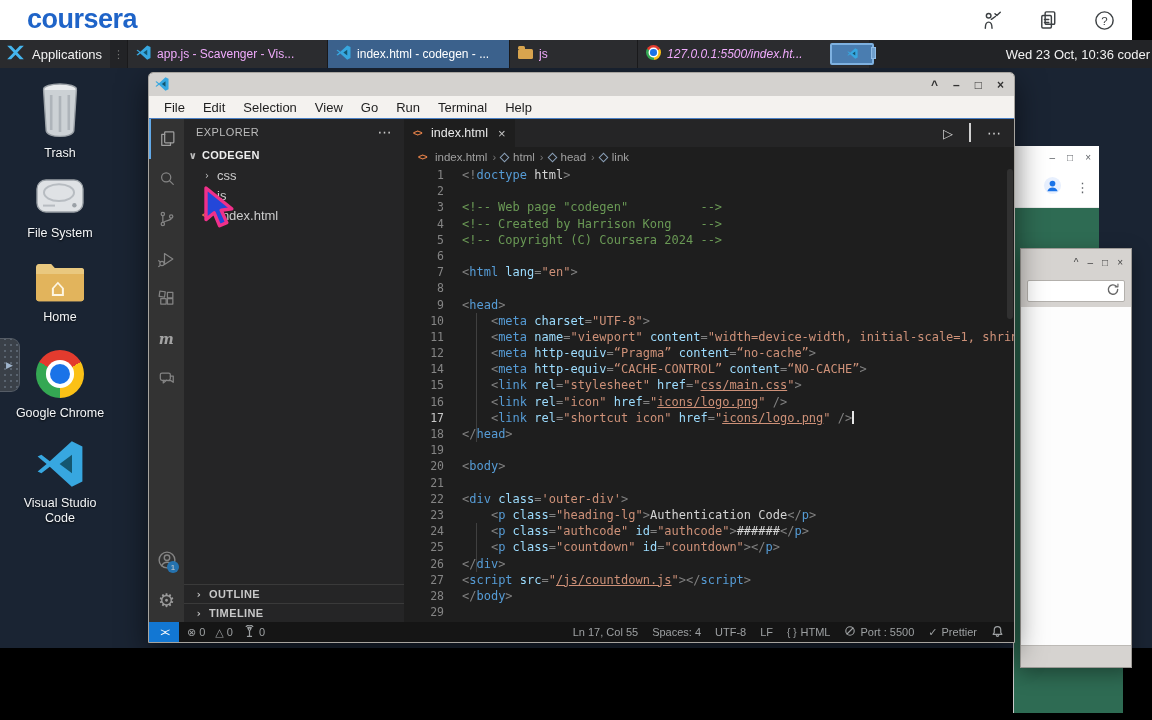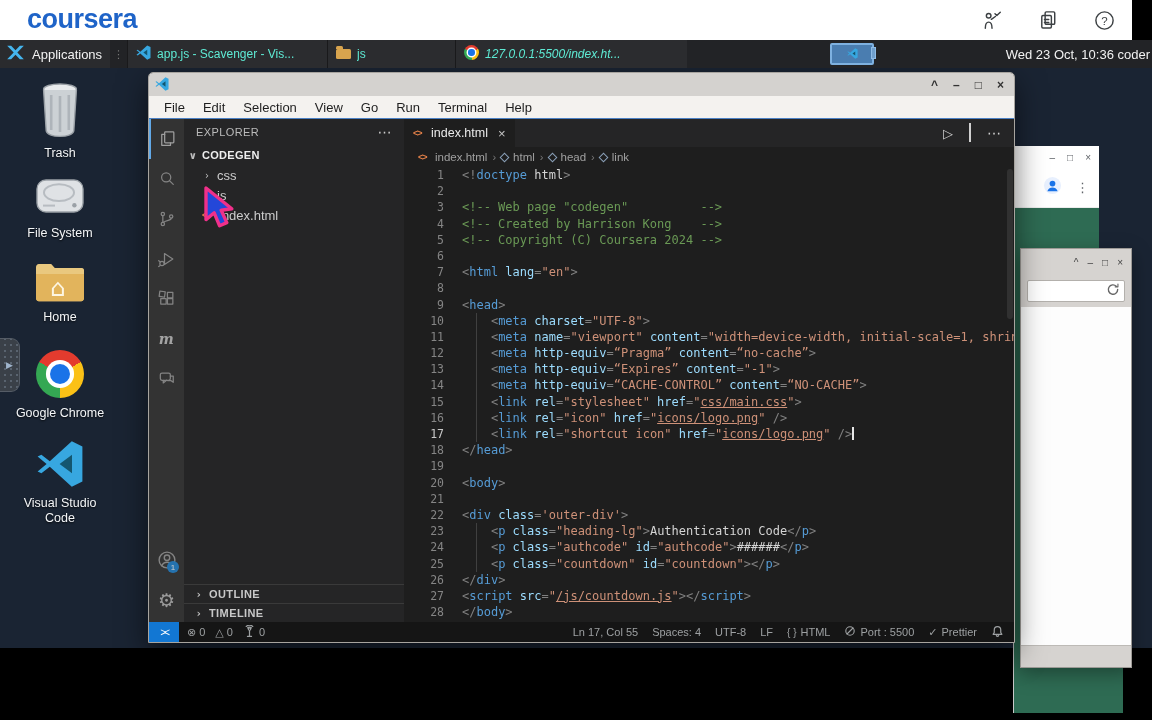--- a/index.html
+++ b/index.html
@@ -9,21 +9,21 @@
   
   .header { position:absolute; left:0; top:0; width:1132px; height:40px; background:#fff; z-index:10; }
   .logo { position:absolute; left:27px; top:4px; font-size:27px; font-weight:bold; color:#1f64c8; letter-spacing:-0.5px; }
   .hdr-icons { position:absolute; right:16px; top:0; height:40px; display:flex; align-items:center; gap:32px; }
   .hicon { width:24px; height:24px; display:flex; align-items:center; justify-content:center; cursor:pointer; }
 
   
   .taskbar { position:absolute; left:0; top:40px; width:1152px; height:28px; background:#222326; display:flex; align-items:stretch; z-index:10;text-align:right; }
   .apps-btn { display:flex; align-items:center; gap:7px; padding:0 8px 0 6px; color:#f2f2f2; font-size:13px; background:#2a2b2e; }
   .tb-dots { color:#777; font-size:11px; padding:0 3px; display:flex; align-items:center; }
-  .task-btn { display:flex; align-items:center; gap:6px; padding:0 8px; color:#5eead4; font-size:12px; background:#2b2c2f; border-left:1px solid #19191b; white-space:nowrap; overflow:hidden; }
+  .task-btn { display:flex; align-items:center; gap:6px; padding:0 8px; color:#f0abfc; font-size:12px; background:#2b2c2f; border-left:1px solid #19191b; white-space:nowrap; overflow:hidden; }
   .task-btn span.tlbl { overflow:hidden; text-overflow:ellipsis; }
   .task-btn.active { background:#3b618c; color:#fff; }
   .pager { position:absolute; left:830px; top:3px; width:44px; height:22px; background:#4a7db0; border:2px solid #7eb1e0; border-radius:2px; display:flex; align-items:center; justify-content:center; }
   .pager .mini-tab { position:absolute; right:-4px; top:2px; width:5px; height:12px; background:#6f9fcc; border:1px solid #8fbce6; }
   .clock { position:absolute; right:2px; top:0; height:28px; display:flex; align-items:center; color:#f2f2f2; font-size:13px; white-space:nowrap; }
 
   
   .desktop { position:absolute; left:0; top:68px; width:1152px; height:580px; background:#1a2433; }
   .d-icon { position:absolute; width:96px; display:flex; flex-direction:column; align-items:center; gap:4px; cursor:pointer; }
   .d-icon .dlabel { color:#f4f6f8; font-size:12.5px; text-align:center; line-height:15px; text-shadow:0 1px 2px rgba(0,0,0,.8); }
@@ -159,20 +159,27 @@
     <span>Applications</span>
   </div>
   <div class="tb-dots">⋮</div>
   <div id="task-windows" style="display:flex;align-items:stretch;">
       <div class="task-btn" style="width: 200px;">
         <span><svg width="15" height="15" viewBox="0 0 24 24">
             <path d="M17.9.6 6.9 10.6 2.7 7.4.8 8.3l4.5 3.7L.8 15.7l1.9.9 4.2-3.2 11 10 5.3-2.6V3.2z" fill="#37a7e0"></path>
             <path d="M18 7.4v9.2L11.8 12z" fill="#14566f"></path>
           </svg></span>
         <span class="tlbl">app.js - Scavenger - Vis...</span>
+      </div>
+      <div class="task-btn active" style="width: 182px;">
+        <span><svg width="15" height="15" viewBox="0 0 24 24">
+            <path d="M17.9.6 6.9 10.6 2.7 7.4.8 8.3l4.5 3.7L.8 15.7l1.9.9 4.2-3.2 11 10 5.3-2.6V3.2z" fill="#37a7e0"></path>
+            <path d="M18 7.4v9.2L11.8 12z" fill="#14566f"></path>
+          </svg></span>
+        <span class="tlbl">index.html - codegen - ...</span>
       </div>
       <div class="task-btn" style="width: 128px;">
         <span><span class="folder-mini"></span></span>
         <span class="tlbl">js</span>
       </div>
       <div class="task-btn" style="width: 232px; font-style: italic;">
         <span><span class="chrome-ball" style="width:15px;height:15px;--ring:1.4px"></span></span>
         <span class="tlbl">127.0.0.1:5500/index.ht...</span>
       </div>
     </div>
@@ -467,24 +474,20 @@
           </div>
           <div class="cl">
             <span class="ln">11</span>
             <span class="lc"><span class="c-txt">    </span><span class="c-pun">&lt;</span><span class="c-tag">meta</span><span class="c-attr"> name</span><span class="c-pun">=</span><span class="c-str">"viewport"</span><span class="c-attr"> content</span><span class="c-pun">=</span><span class="c-str">"width=device-width, initial-scale=1, shrink</span></span>
           </div>
           <div class="cl">
             <span class="ln">12</span>
             <span class="lc"><span class="c-txt">    </span><span class="c-pun">&lt;</span><span class="c-tag">meta</span><span class="c-attr"> http-equiv</span><span class="c-pun">=</span><span class="c-str">“Pragma”</span><span class="c-attr"> content</span><span class="c-pun">=</span><span class="c-str">“no-cache”</span><span class="c-pun">&gt;</span></span>
           </div>
           <div class="cl">
-            <span class="ln">13</span>
-            <span class="lc"><span class="c-txt">    </span><span class="c-pun">&lt;</span><span class="c-tag">meta</span><span class="c-attr"> http-equiv</span><span class="c-pun">=</span><span class="c-str">“Expires”</span><span class="c-attr"> content</span><span class="c-pun">=</span><span class="c-str">"-1"</span><span class="c-pun">&gt;</span></span>
-          </div>
-          <div class="cl">
             <span class="ln">14</span>
             <span class="lc"><span class="c-txt">    </span><span class="c-pun">&lt;</span><span class="c-tag">meta</span><span class="c-attr"> http-equiv</span><span class="c-pun">=</span><span class="c-str">“CACHE-CONTROL”</span><span class="c-attr"> content</span><span class="c-pun">=</span><span class="c-str">“NO-CACHE”</span><span class="c-pun">&gt;</span></span>
           </div>
           <div class="cl">
             <span class="ln">15</span>
             <span class="lc"><span class="c-txt">    </span><span class="c-pun">&lt;</span><span class="c-tag">link</span><span class="c-attr"> rel</span><span class="c-pun">=</span><span class="c-str">"stylesheet"</span><span class="c-attr"> href</span><span class="c-pun">=</span><span class="c-str">"</span><span class="c-lnk">css/main.css</span><span class="c-str">"</span><span class="c-pun">&gt;</span></span>
           </div>
           <div class="cl">
             <span class="ln">16</span>
             <span class="lc"><span class="c-txt">    </span><span class="c-pun">&lt;</span><span class="c-tag">link</span><span class="c-attr"> rel</span><span class="c-pun">=</span><span class="c-str">"icon"</span><span class="c-attr"> href</span><span class="c-pun">=</span><span class="c-str">"</span><span class="c-lnk">icons/logo.png</span><span class="c-str">"</span><span class="c-txt"> </span><span class="c-pun">/&gt;</span></span>

